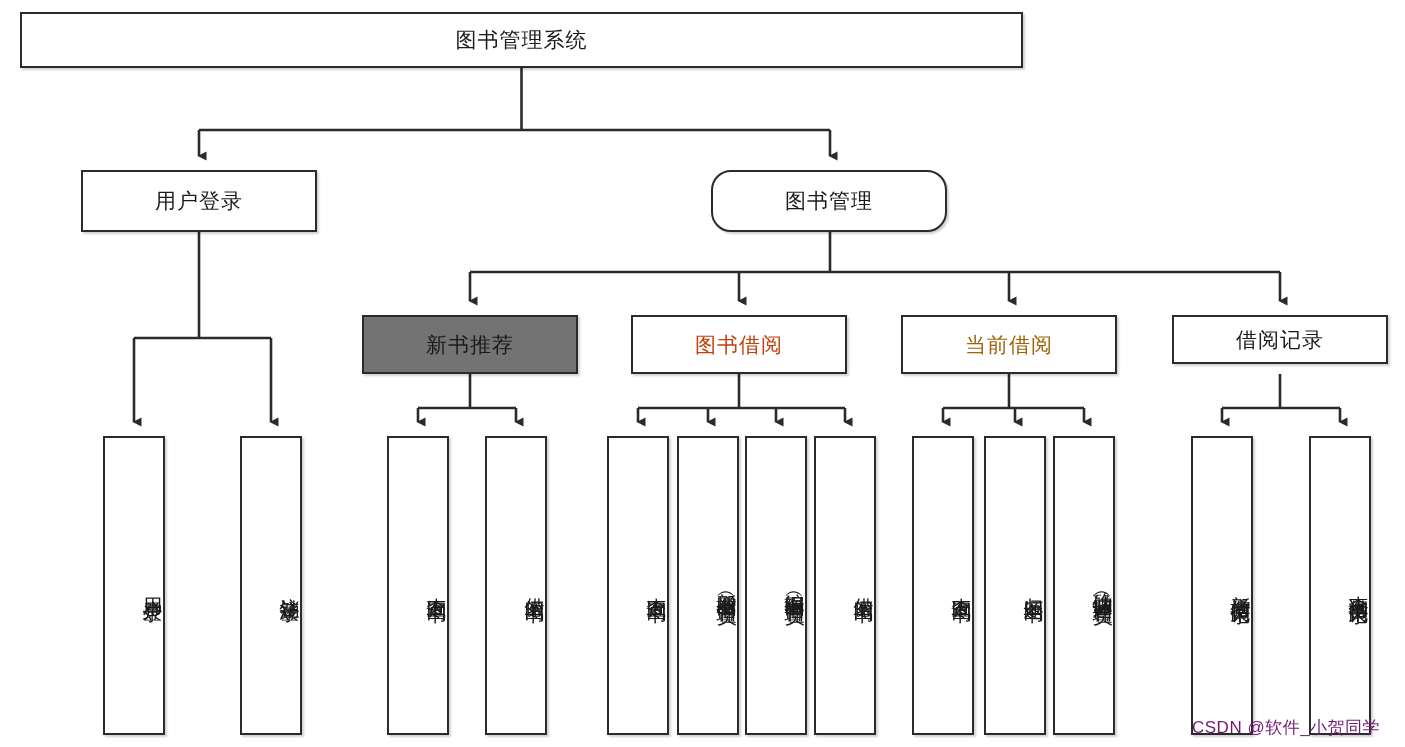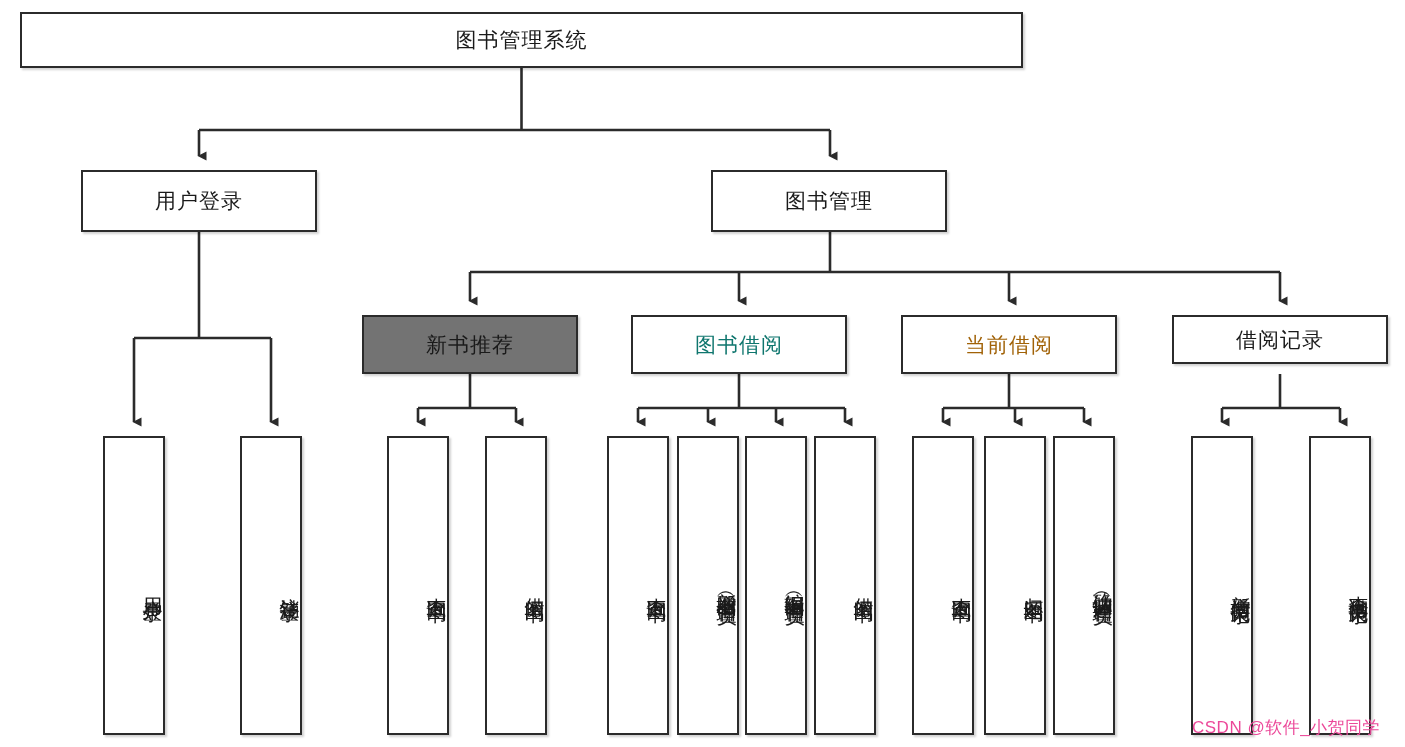--- a/index.html
+++ b/index.html
@@ -124,28 +124,28 @@
     </g>
   </svg>
 
   <div class="node horizontal" style="left: 20px; top: 12px; width: 1003px; height: 56px; border-color: rgb(43, 43, 43); background: rgb(255, 255, 255); color: rgb(26, 26, 26);">
     <span>图书管理系统</span>
   </div>
 
   <div class="node horizontal" style="left: 81px; top: 170px; width: 236px; height: 62px; border-color: rgb(43, 43, 43); background: rgb(255, 255, 255); color: rgb(26, 26, 26);">
     <span>用户登录</span>
   </div>
-  <div class="node horizontal" style="left: 711px; top: 170px; width: 236px; height: 62px; border-color: rgb(43, 43, 43); background: rgb(255, 255, 255); color: rgb(26, 26, 26);">
+  <div class="node horizontal" style="left: 711px; top: 170px; width: 236px; height: 62px; border-color: rgb(43, 43, 43); background: rgb(255, 255, 255); color: rgb(26, 26, 26); border-radius: 20px;">
     <span>图书管理</span>
   </div>
 
   <div class="node horizontal" style="left: 362px; top: 315px; width: 216px; height: 59px; border-color: rgb(43, 43, 43); background: #737373; color: rgb(26, 26, 26);">
     <span>新书推荐</span>
   </div>
-  <div class="node horizontal" style="left: 631px; top: 315px; width: 216px; height: 59px; border-color: rgb(43, 43, 43); background: rgb(255, 255, 255); color: #0f766e;">
+  <div class="node horizontal" style="left: 631px; top: 315px; width: 216px; height: 59px; border-color: rgb(43, 43, 43); background: rgb(255, 255, 255); color: #c2410c;">
     <span>图书借阅</span>
   </div>
   <div class="node horizontal" style="left: 901px; top: 315px; width: 216px; height: 59px; border-color: rgb(43, 43, 43); background: rgb(255, 255, 255); color: #a16207;">
     <span>当前借阅</span>
   </div>
   <div class="node horizontal" style="left: 1172px; top: 315px; width: 216px; height: 49px; border-color: rgb(43, 43, 43); background: rgb(255, 255, 255); color: rgb(26, 26, 26);">
     <span>借阅记录</span>
   </div>
 
   <div class="node vertical" style="left: 103px; top: 436px; width: 62px; height: 299px; border-color: rgb(43, 43, 43); background: rgb(255, 255, 255); color: rgb(26, 26, 26);">
@@ -181,15 +181,15 @@
   <div class="node vertical tall-text" style="left: 1053px; top: 436px; width: 62px; height: 299px; border-color: rgb(43, 43, 43); background: rgb(255, 255, 255); color: rgb(26, 26, 26);">
     <span>确认归还（管理员）</span>
   </div>
   <div class="node vertical" style="left: 1191px; top: 436px; width: 62px; height: 299px; border-color: rgb(43, 43, 43); background: rgb(255, 255, 255); color: rgb(26, 26, 26);">
     <span>新增借阅记录</span>
   </div>
   <div class="node vertical" style="left: 1309px; top: 436px; width: 62px; height: 299px; border-color: rgb(43, 43, 43); background: rgb(255, 255, 255); color: rgb(26, 26, 26);">
     <span>查询借阅记录</span>
   </div>
 
-  <div class="watermark" style="left: 1192px; top: 716px; color: #ec4899;">CSDN @软件_小贺同学</div>
+  <div class="watermark" style="left: 1192px; top: 716px; color: #701a75;">CSDN @软件_小贺同学</div>
 
 </div>
 
 </body></html>

